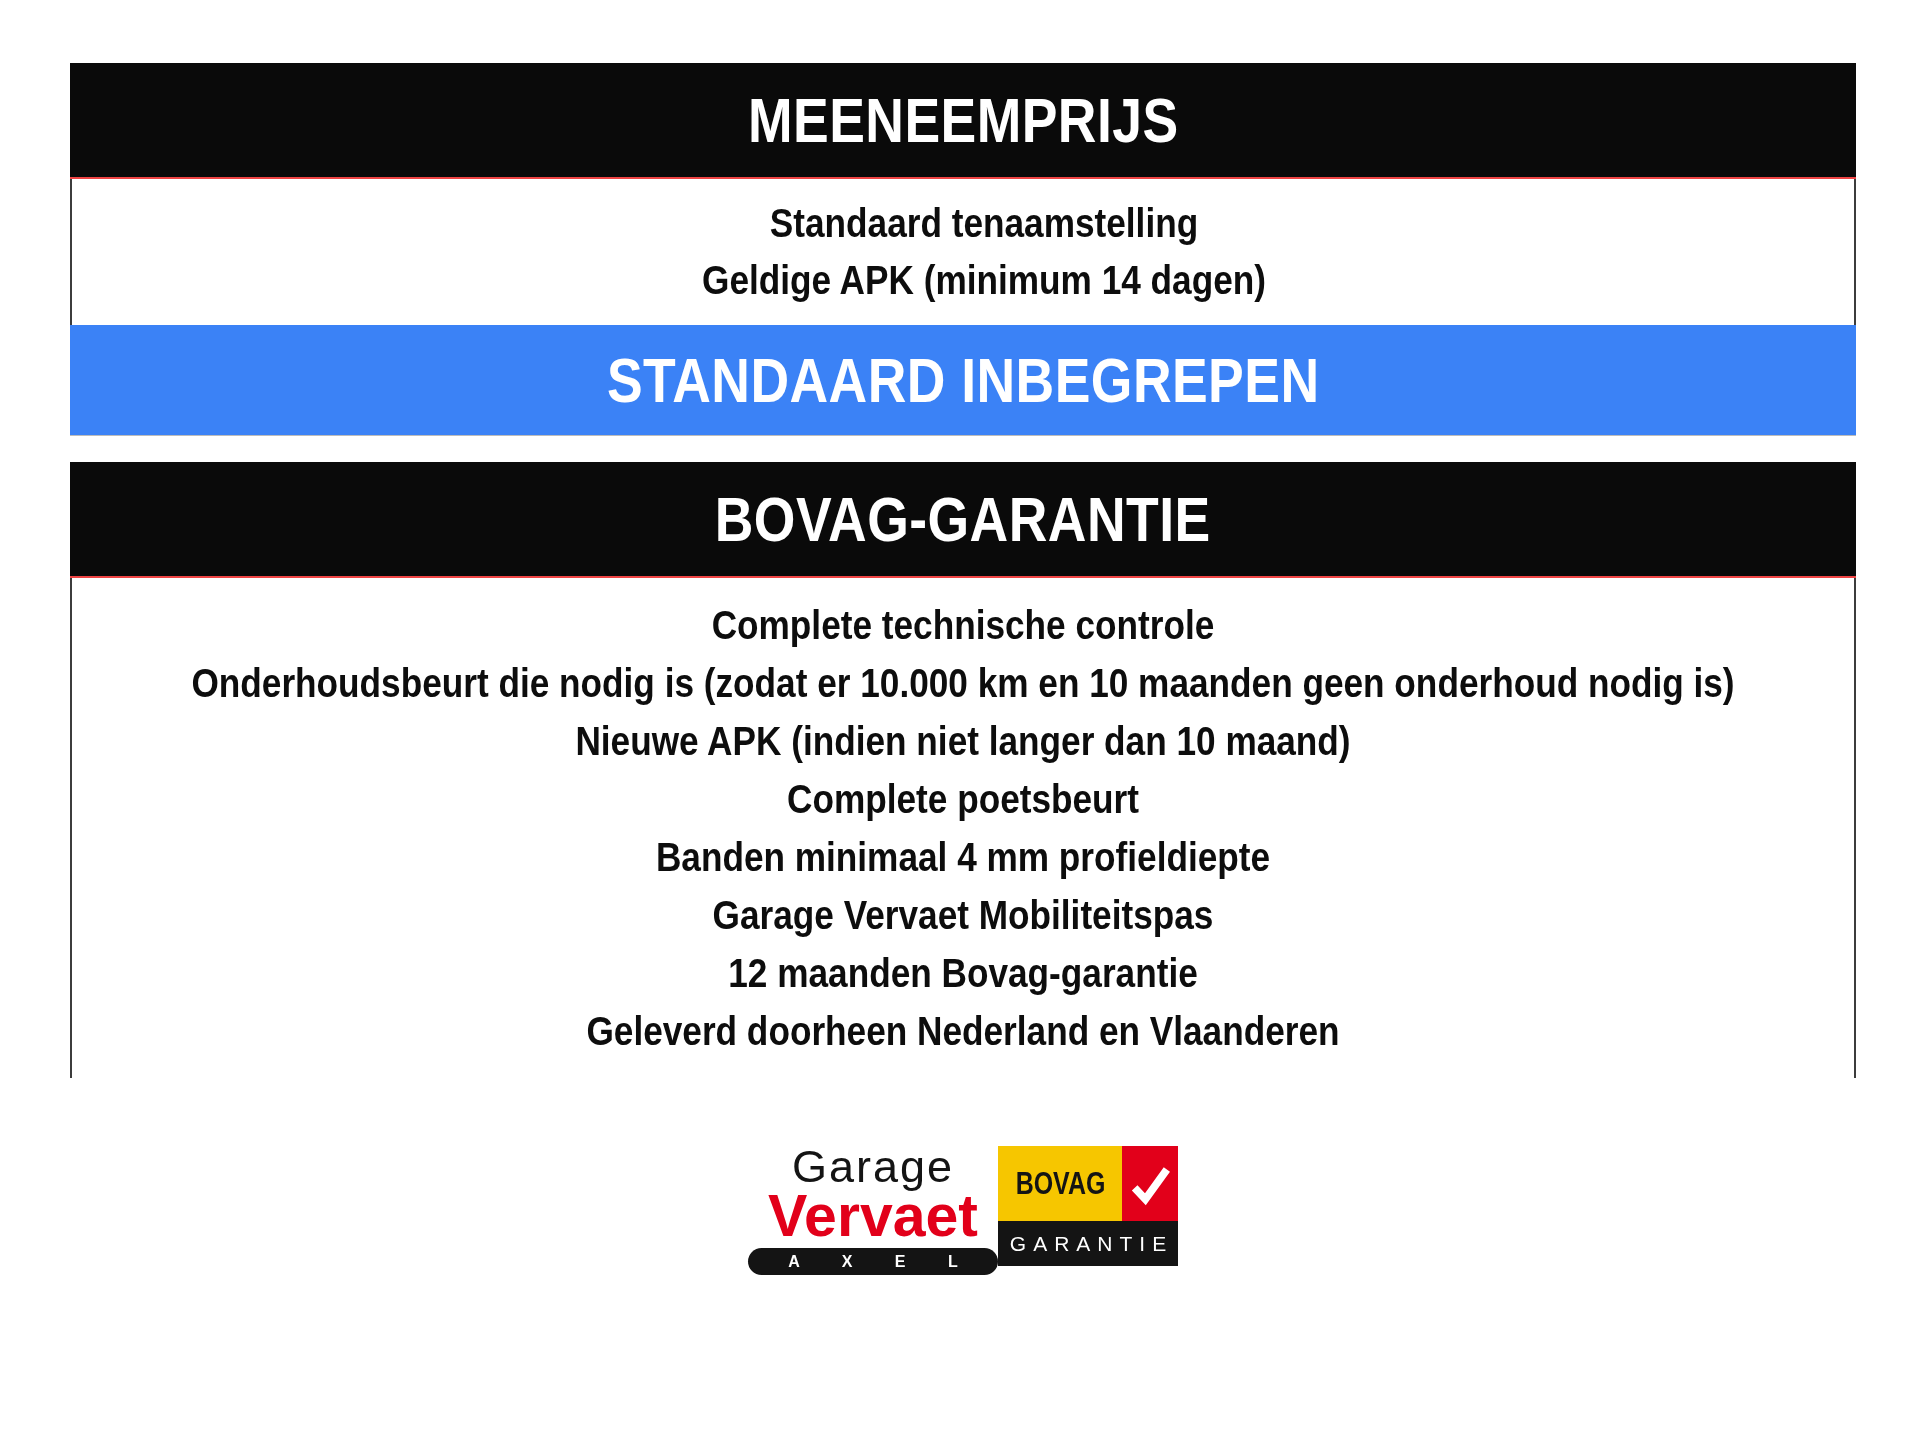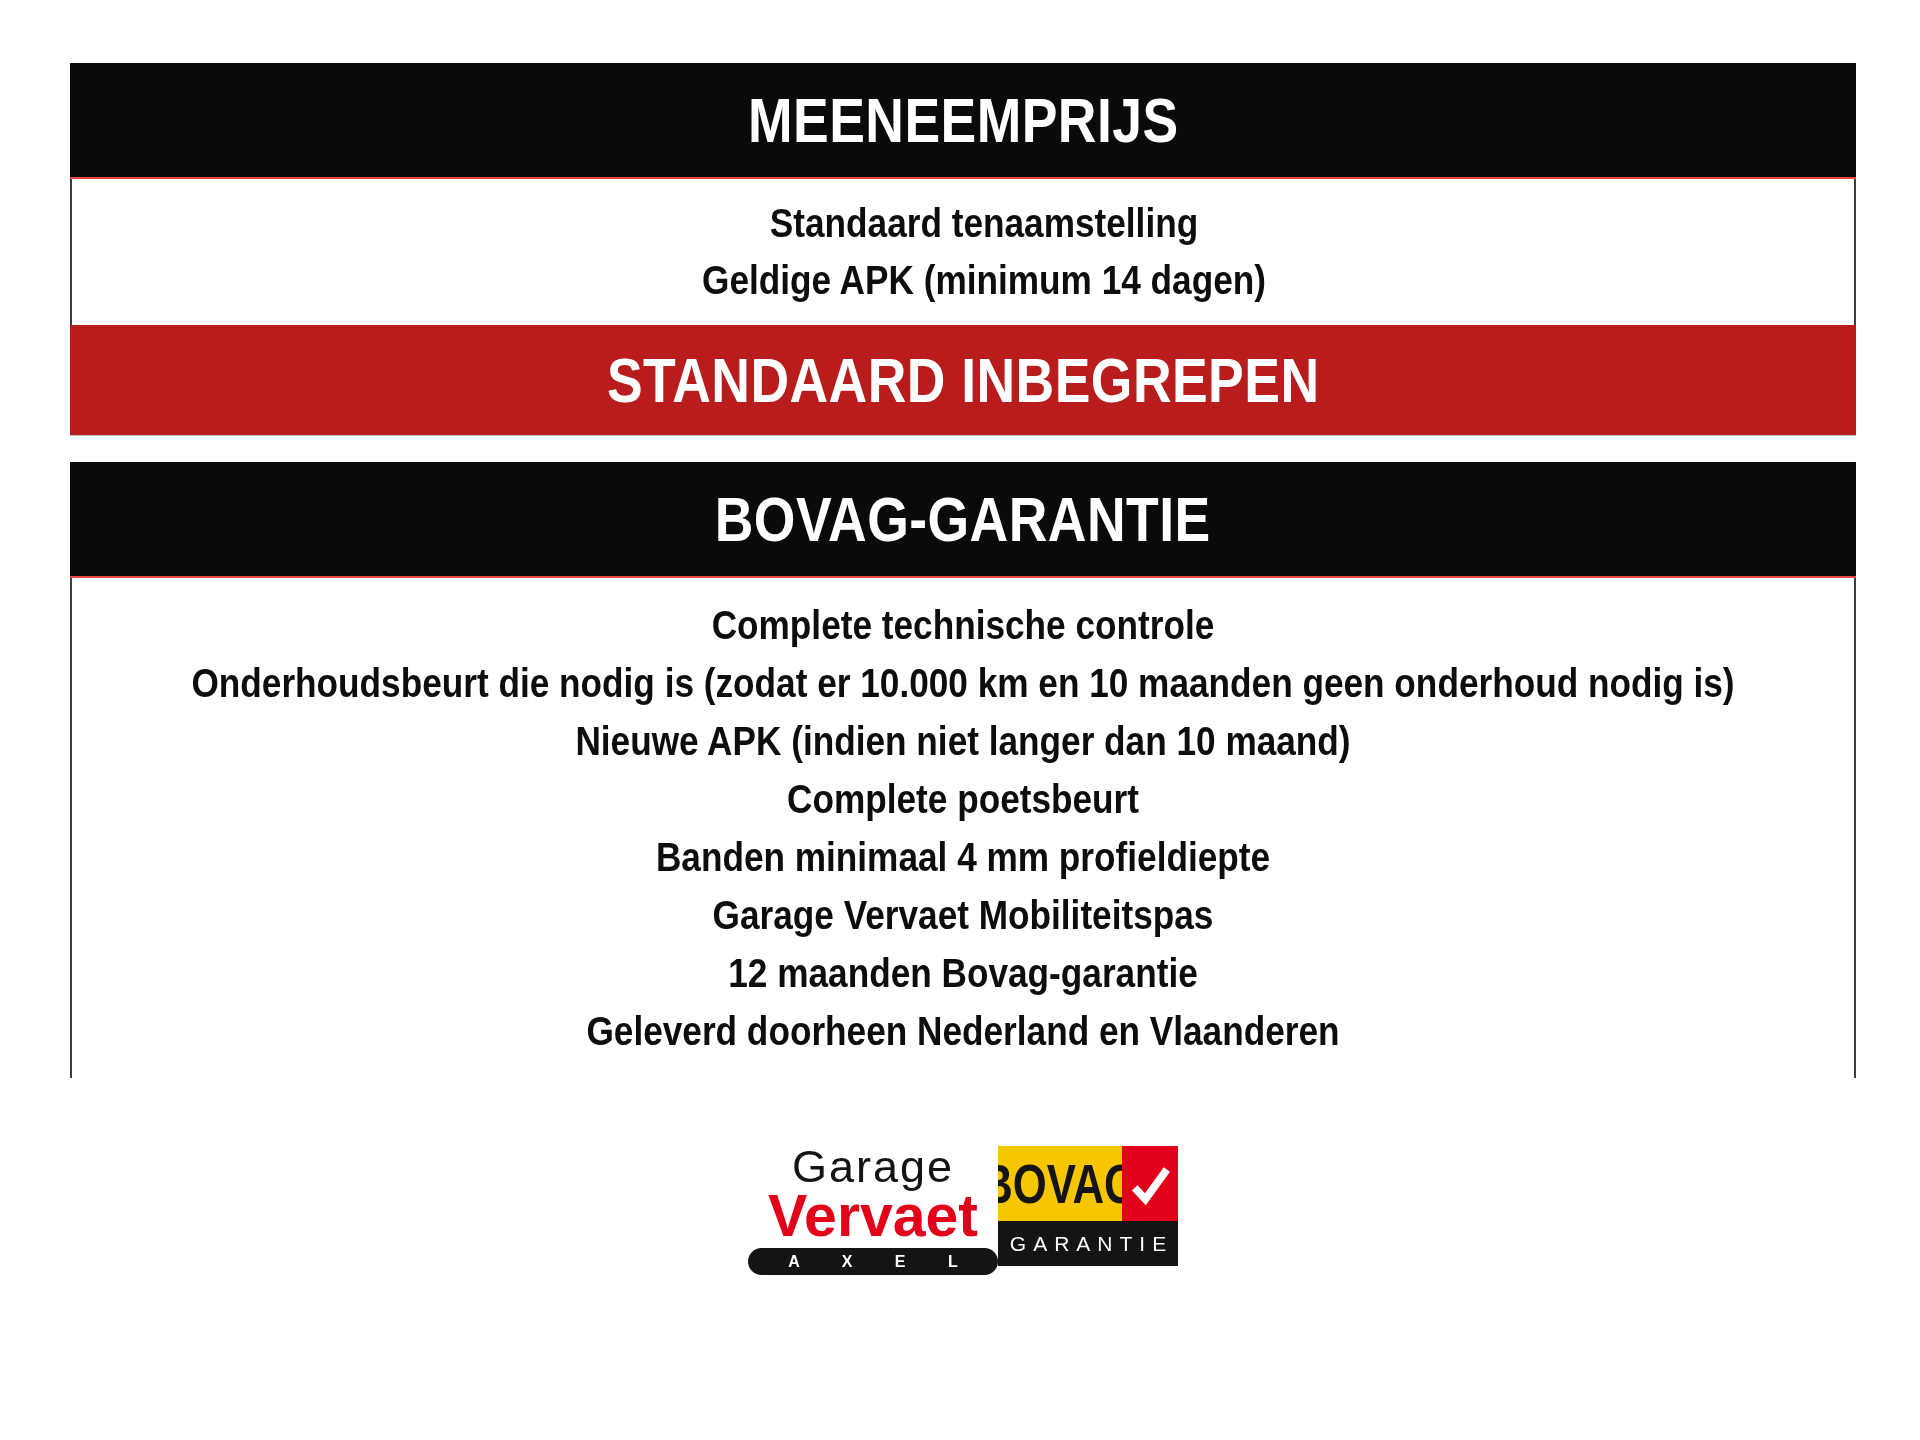--- a/index.html
+++ b/index.html
@@ -18,21 +18,21 @@
   .bar {
     display: flex; align-items: center; justify-content: center;
     width: 100%;
   }
   .bar-black {
     background: #0a0a0a;
     height: 114px;
     border-bottom: 2px solid #ef4444;
   }
   .bar-red {
-    background: #b91c1c;
+    background: #3b82f6;
     height: 110px;
     border-bottom: 1px solid #bcbcbc;
   }
   .bar-title {
     color: #ffffff;
     font-weight: 700;
     font-size: 63px;
     letter-spacing: 0.5px;
     white-space: nowrap;
     transform: scaleX(0.85);
@@ -96,21 +96,21 @@
     padding-left: 6px;
   }
   
   .bv { width: 180px; }
   .bv-top { display: flex; height: 75px; }
   .bv-name {
     width: 124px;
     background: #f6c600;
     color: #141414;
     display: flex; align-items: center; justify-content: center;
-    font-size: 56px;
+    font-size: 32px;
     font-weight: 700;
     overflow: hidden;
   }
   .bv-name span {
     transform: scaleX(0.78);
     transform-origin: 50% 50%;
     white-space: nowrap;
   }
   .bv-check {
     flex: 1;

